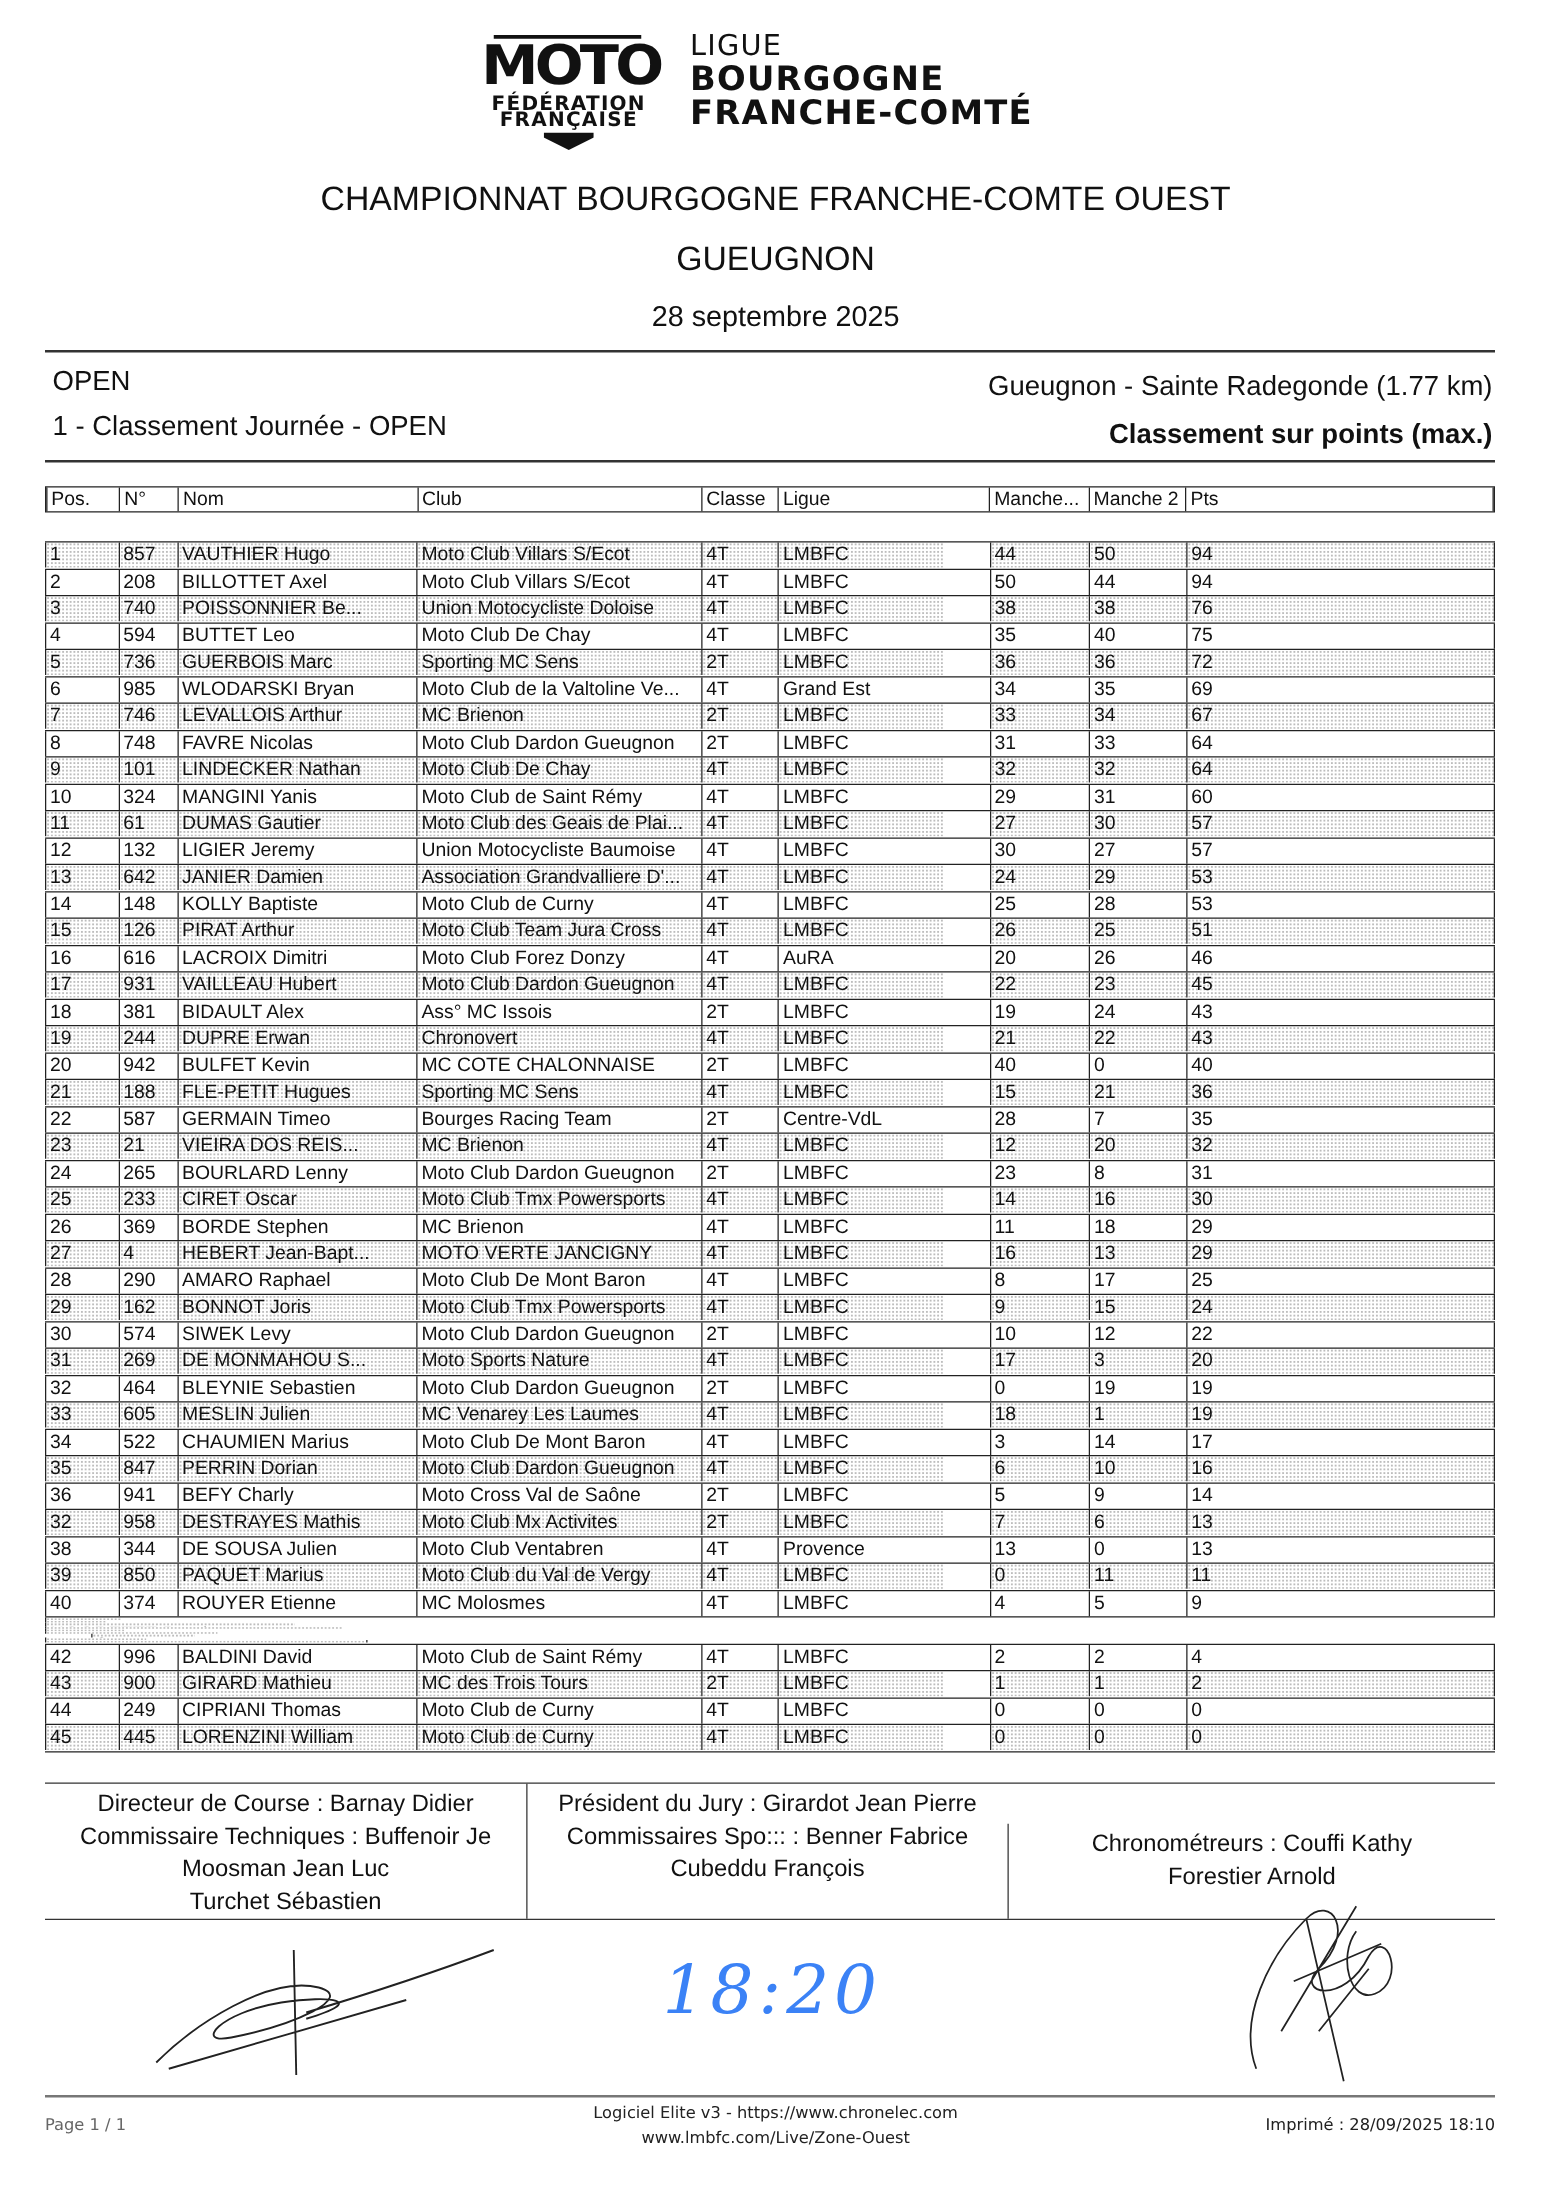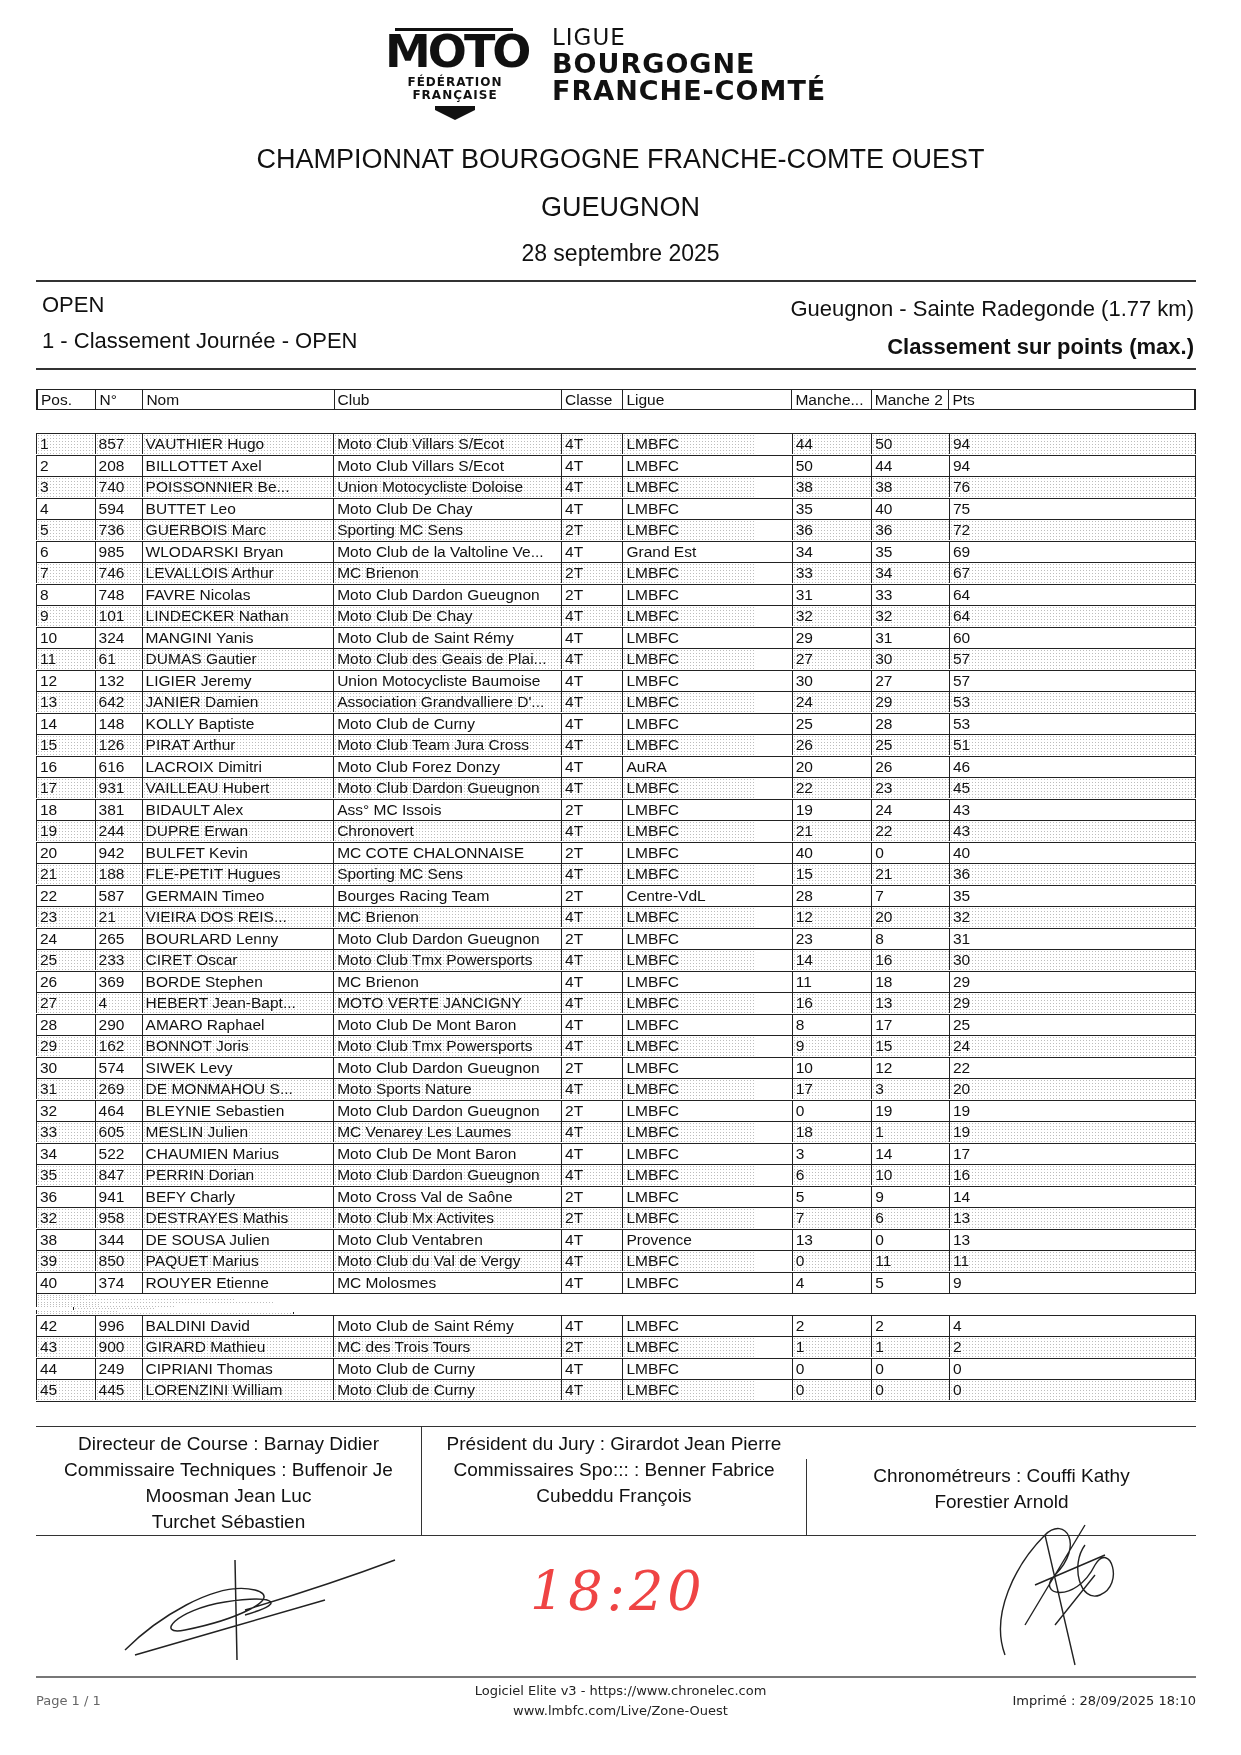--- a/index.html
+++ b/index.html
@@ -6,21 +6,21 @@
   body { width:1241px; height:1755px; position:relative; overflow:hidden;
          font-family:"Liberation Sans", sans-serif; color:#111; }
   .abs { position:absolute; }
   
   .logo { left:385px; top:22px; width:140px; height:100px; }
   .logo-moto { position:absolute; left:0; top:6px; width:140px; text-align:center;
                font-family:"DejaVu Sans", sans-serif; font-weight:900; font-size:46px; letter-spacing:-3px;
                color:#111; transform:scaleY(0.95); line-height:48px; }
   .logo-bar { position:absolute; left:10px; top:6px; width:118px; height:3px; background:#111; }
   .logo-fed { position:absolute; left:0; top:54px; width:140px; text-align:center;
-              font-family:"DejaVu Sans", sans-serif; font-weight:bold; font-size:12px; line-height:13px; letter-spacing:1px; }
+              font-family:"DejaVu Sans", sans-serif; font-weight:bold; font-size:16px; line-height:13px; letter-spacing:1px; }
   .logo-chev { position:absolute; left:50px; top:84px; width:40px; height:14px; }
   .ligue { left:552px; top:24px; font-family:"DejaVu Sans", sans-serif; }
   .ligue .l1 { font-size:23px; font-weight:normal; line-height:26px; letter-spacing:1px; }
   .ligue .l2, .ligue .l3 { font-size:27px; font-weight:900; line-height:27px; letter-spacing:1px; }
   .title { left:0; width:1241px; text-align:center; font-size:27px; }
   .hr { position:absolute; height:2px; background:#333; }
   .meta { font-size:22px; }
   
   .grid { position:absolute; left:36px; width:1160px; }
   .row { position:absolute; left:0; width:1160px; height:21px; display:flex; border-top:1.5px solid #222; box-sizing:border-box; }
@@ -597,21 +597,21 @@
   </div>
   <div class="off-col" style="width:390px;margin-top:32px;">
     <div>Chronométreurs : Couffi Kathy</div>
     <div>Forestier Arnold</div>
   </div>
 </div>
 
 <svg class="sig" style="left:95px;top:1540px;width:320px;height:130px;" viewBox="0 0 320 130">
   <path d="M30 110 C60 80,120 40,160 50 C190 58,140 80,90 90 C60 96,80 70,130 62 C170 56,200 60,150 75 M140 20 L142 120 M150 70 C200 55,260 35,300 20 M40 115 C90 100,180 75,230 60" fill="none" stroke="#222" stroke-width="1.5"></path>
 </svg>
-<div class="abs" style="left:530px;top:1560px;font-family:'DejaVu Serif',serif;font-style:italic;font-size:54px;color:#ef4444;font-weight:200;letter-spacing:4px;">18:20</div>
+<div class="abs" style="left:530px;top:1560px;font-family:'DejaVu Serif',serif;font-style:italic;font-size:54px;color:#3b82f6;font-weight:200;letter-spacing:4px;">18:20</div>
 <svg class="sig" style="left:985px;top:1505px;width:150px;height:170px;" viewBox="0 0 150 170">
   <path d="M20 150 C5 110,30 60,60 30 C80 10,100 40,70 70 C50 90,90 100,110 60 C125 35,140 80,115 90 C95 98,85 60,100 40 M60 30 L90 160 M50 80 L120 50 M40 120 L100 20 M70 120 L110 70" fill="none" stroke="#222" stroke-width="1.4"></path>
 </svg>
 
 <div class="hr" style="left:36px;top:1676px;width:1160px;height:1.5px;background:#777;"></div>
 
 <div class="abs footer" style="left:36px;top:1693px;color:#666;">Page 1 / 1</div>
 <div class="abs footer" style="left:0;width:1241px;text-align:center;top:1683px;">Logiciel Elite v3 - https://www.chronelec.com</div>
 <div class="abs footer" style="left:0;width:1241px;text-align:center;top:1703px;">www.lmbfc.com/Live/Zone-Ouest</div>
 <div class="abs footer" style="right:45px;top:1693px;">Imprimé : 28/09/2025 18:10</div>

